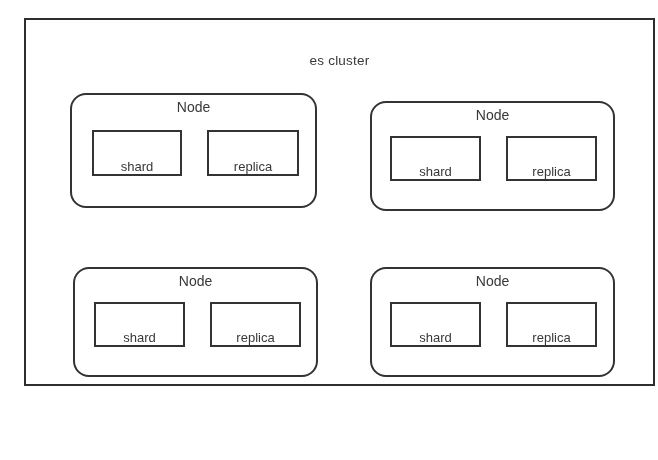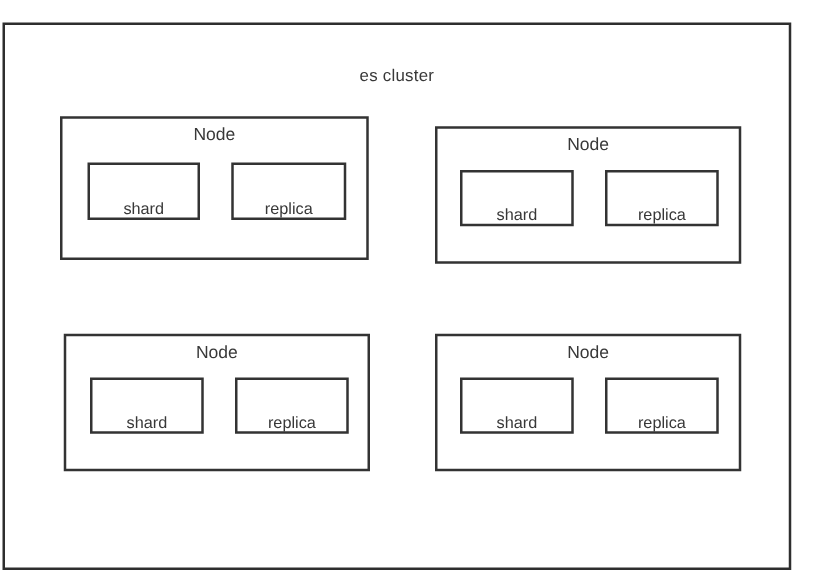--- a/index.html
+++ b/index.html
@@ -17,41 +17,41 @@
     color: var(--text);
   }
   .stage {
     position: relative;
     width: 658px;
     height: 460px;
     background: var(--background);
   }
   .cluster {
     position: absolute;
-    left: 2px;
+    left: 24px;
     top: 18px;
     width: 631px;
-    height: 438px;
+    height: 368px;
     border: 2px solid #2e2e2e;
     background: var(--background);
   }
   .cluster-title {
     position: absolute;
     top: 33px;
     left: 0;
     width: 100%;
     text-align: center;
     font-size: 13.5px;
     letter-spacing: 0.2px;
     color: var(--text);
   }
   .node {
     position: absolute;
     border: 2px solid var(--border);
-    border-radius: 0;
+    border-radius: 16px;
     background: var(--background);
   }
   .node-tl { left: 44px;  top: 73px;  width: 247px; height: 115px; }
   .node-tr { left: 344px; top: 81px;  width: 245px; height: 110px; }
   .node-bl { left: 47px;  top: 247px; width: 245px; height: 110px; }
   .node-br { left: 344px; top: 247px; width: 245px; height: 110px; }
   .node-label {
     position: absolute;
     top: 4px;
     left: 0;

